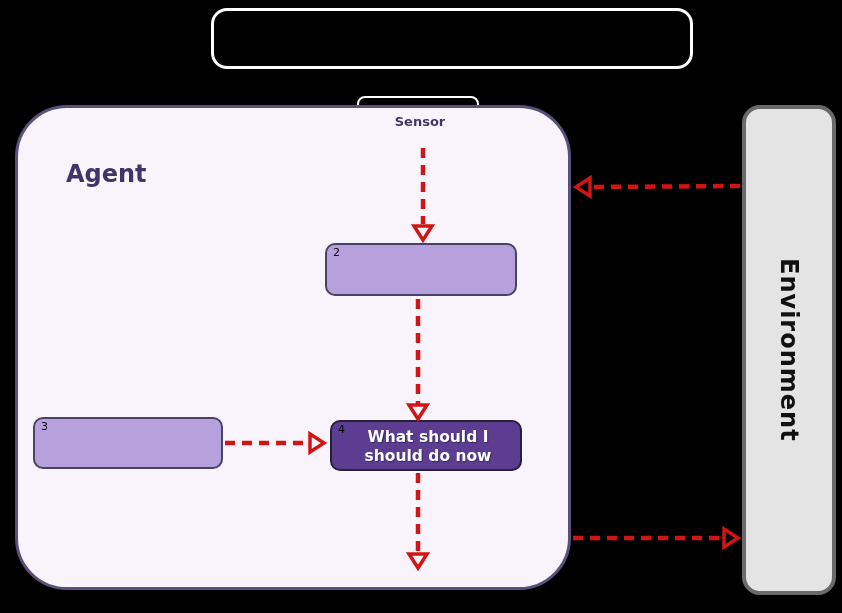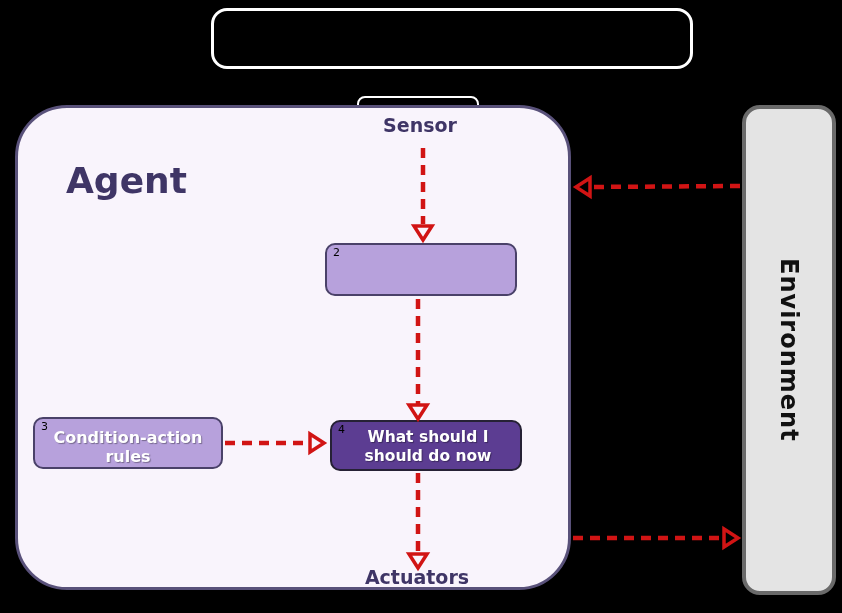--- a/index.html
+++ b/index.html
@@ -41,31 +41,31 @@
     width: 556px; height: 485px;
     background: var(--agent-fill, #f9f4fc);
     border: 3.5px solid var(--agent-border, #59517a);
     border-radius: 52px;
     z-index: 1;
   }
 
   .agent-label {
     position: absolute;
     left: 66px; top: 160px;
-    font-size: 36px;
+    font-size: 24px;
     font-weight: bold;
     color: var(--label-text, #3f3566);
     z-index: 3;
   }
   .sensor-label {
     position: absolute;
     left: 350px; top: 114px;
     width: 140px;
     text-align: center;
-    font-size: 19px;
+    font-size: 13px;
     font-weight: bold;
     color: var(--label-text, #3f3566);
     z-index: 3;
   }
   .actuators-label {
     position: absolute;
     left: 347px; top: 566px;
     width: 140px;
     text-align: center;
     font-size: 19px;
@@ -153,29 +153,27 @@
 
 <div id="stage">
 
   <div class="title-box"></div>
 
   <div class="peek-shape"></div>
 
   <div class="agent-box"></div>
   <div class="agent-label">Agent</div>
   <div class="sensor-label">Sensor</div>
-  <div class="actuators-label">Actuators</div>
 
   <div class="node node-light" id="node-percept">
     <span class="num">2</span>
   </div>
 
   <div class="node node-light" id="node-rules">
     <span class="num">3</span>
-    <span>Condition-action rules</span>
   </div>
 
   <div class="node node-dark" id="node-action">
     <span class="num">4</span>
     <span>What should I should do now</span>
   </div>
 
   <div class="environment-box">
     <div class="environment-label">Environment</div>
   </div>

